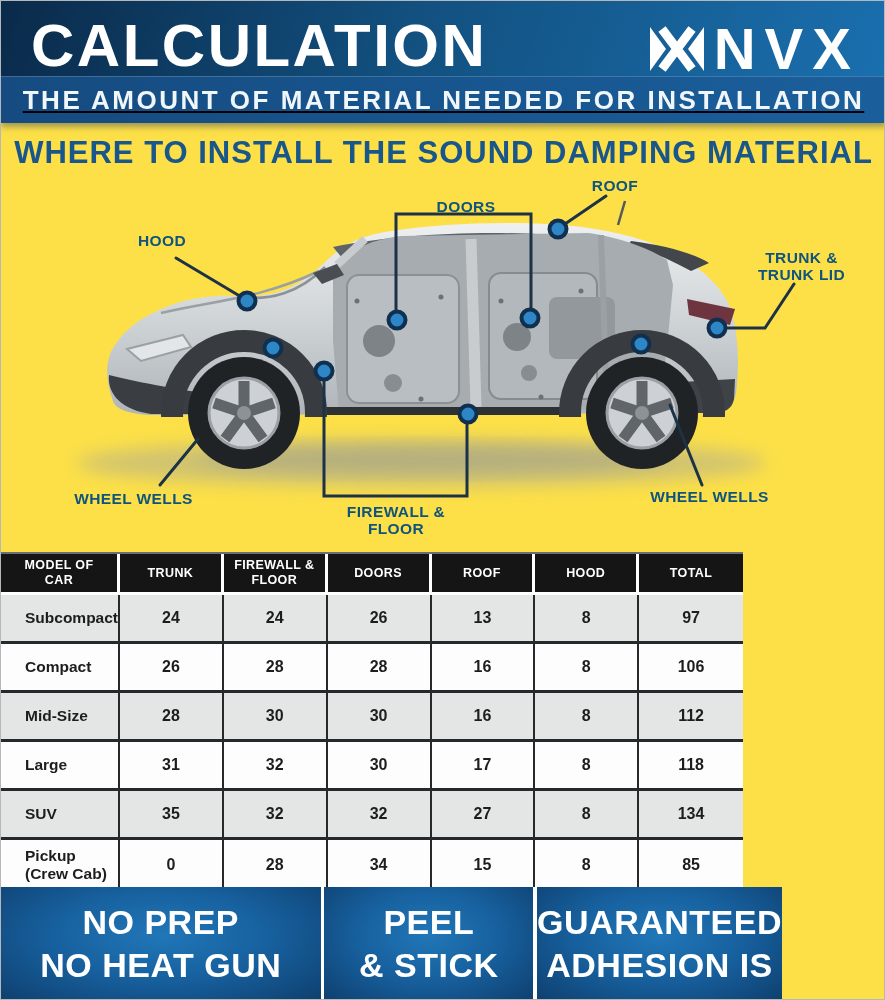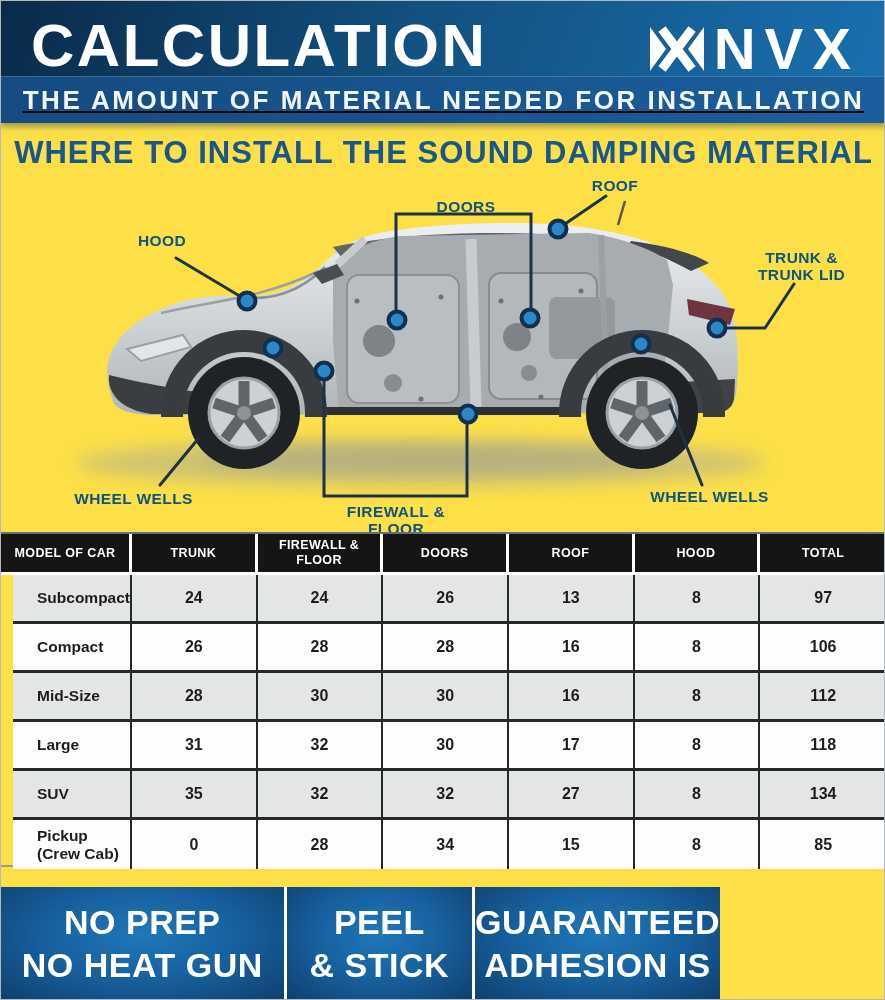--- a/index.html
+++ b/index.html
@@ -21,37 +21,37 @@
   .subtitle{color:#f0f6fa;font-size:26px;font-weight:bold;letter-spacing:2.5px;white-space:nowrap;}
   
   .section-heading{position:absolute;top:134px;left:0;width:885px;text-align:center;
     color:#19568c;font-size:31px;font-weight:bold;letter-spacing:1px;white-space:nowrap;}
   
   .diagram-svg{position:absolute;top:0;left:0;width:885px;height:1000px;pointer-events:none;}
   .lbl{position:absolute;color:#0e547f;font-weight:bold;font-size:15.5px;letter-spacing:.4px;
     text-align:center;line-height:1.12;}
   .lbl span{display:block;white-space:nowrap;}
   
-  .table{position:absolute;top:531px;left:0;width:885px;height:335px;display:grid;
+  .table{position:absolute;top:551px;left:0;width:742px;height:335px;display:grid;
     grid-template-columns:repeat(7,1fr);grid-template-rows:41px repeat(6,49px);
     border-top:2px solid #6a6f73;border-bottom:2px solid #959ba0;box-sizing:border-box;}
   .t-row{display:contents;}
   .t-cell{display:flex;align-items:center;justify-content:center;box-sizing:border-box;}
   .t-head{background:#151515;color:#ffffff;font-size:12.5px;font-weight:bold;letter-spacing:.4px;
     border-right:3px solid #ffffff;border-bottom:3px solid #ffffff;text-align:center;line-height:1.2;padding:0 8px;}
   .t-head.last{border-right:none;}
   .t-data{font-size:16px;font-weight:bold;color:#1d1d1d;border-right:2px solid #26292c;border-bottom:3px solid #26292c;}
   .t-data.last{border-right:none;}
   .row-odd .t-data{background:#e4e5e5;}
   .row-even .t-data{background:#fdfdfd;}
   .row-last .t-data{border-bottom:none;}
   .t-model{flex-direction:column;align-items:flex-start;justify-content:center;padding-left:24px;
-    text-align:left;font-size:15.5px;line-height:1.15;margin-left:12px;}
-  
-  .footer{position:absolute;top:886px;left:0;width:719px;height:114px;display:flex;}
+    text-align:left;font-size:15.5px;line-height:1.15;}
+  
+  .footer{position:absolute;top:886px;left:0;width:781px;height:114px;display:flex;}
   .f-panel{height:114px;display:flex;flex-direction:column;align-items:center;justify-content:center;
     background:radial-gradient(ellipse at 50% 42%,#2177b8 0%,#17609e 48%,#0e3f6e 100%);}
   .f-sep{width:4px;height:114px;background:#ffffff;}
   .f-p1{width:332px;}.f-p2{width:217px;}.f-p3{flex:1;}
   .f-line{color:#ffffff;font-size:34px;font-weight:bold;letter-spacing:.5px;line-height:1.26;white-space:nowrap;}
 </style>
 </head>
 <body>
 
 <div class="page">

